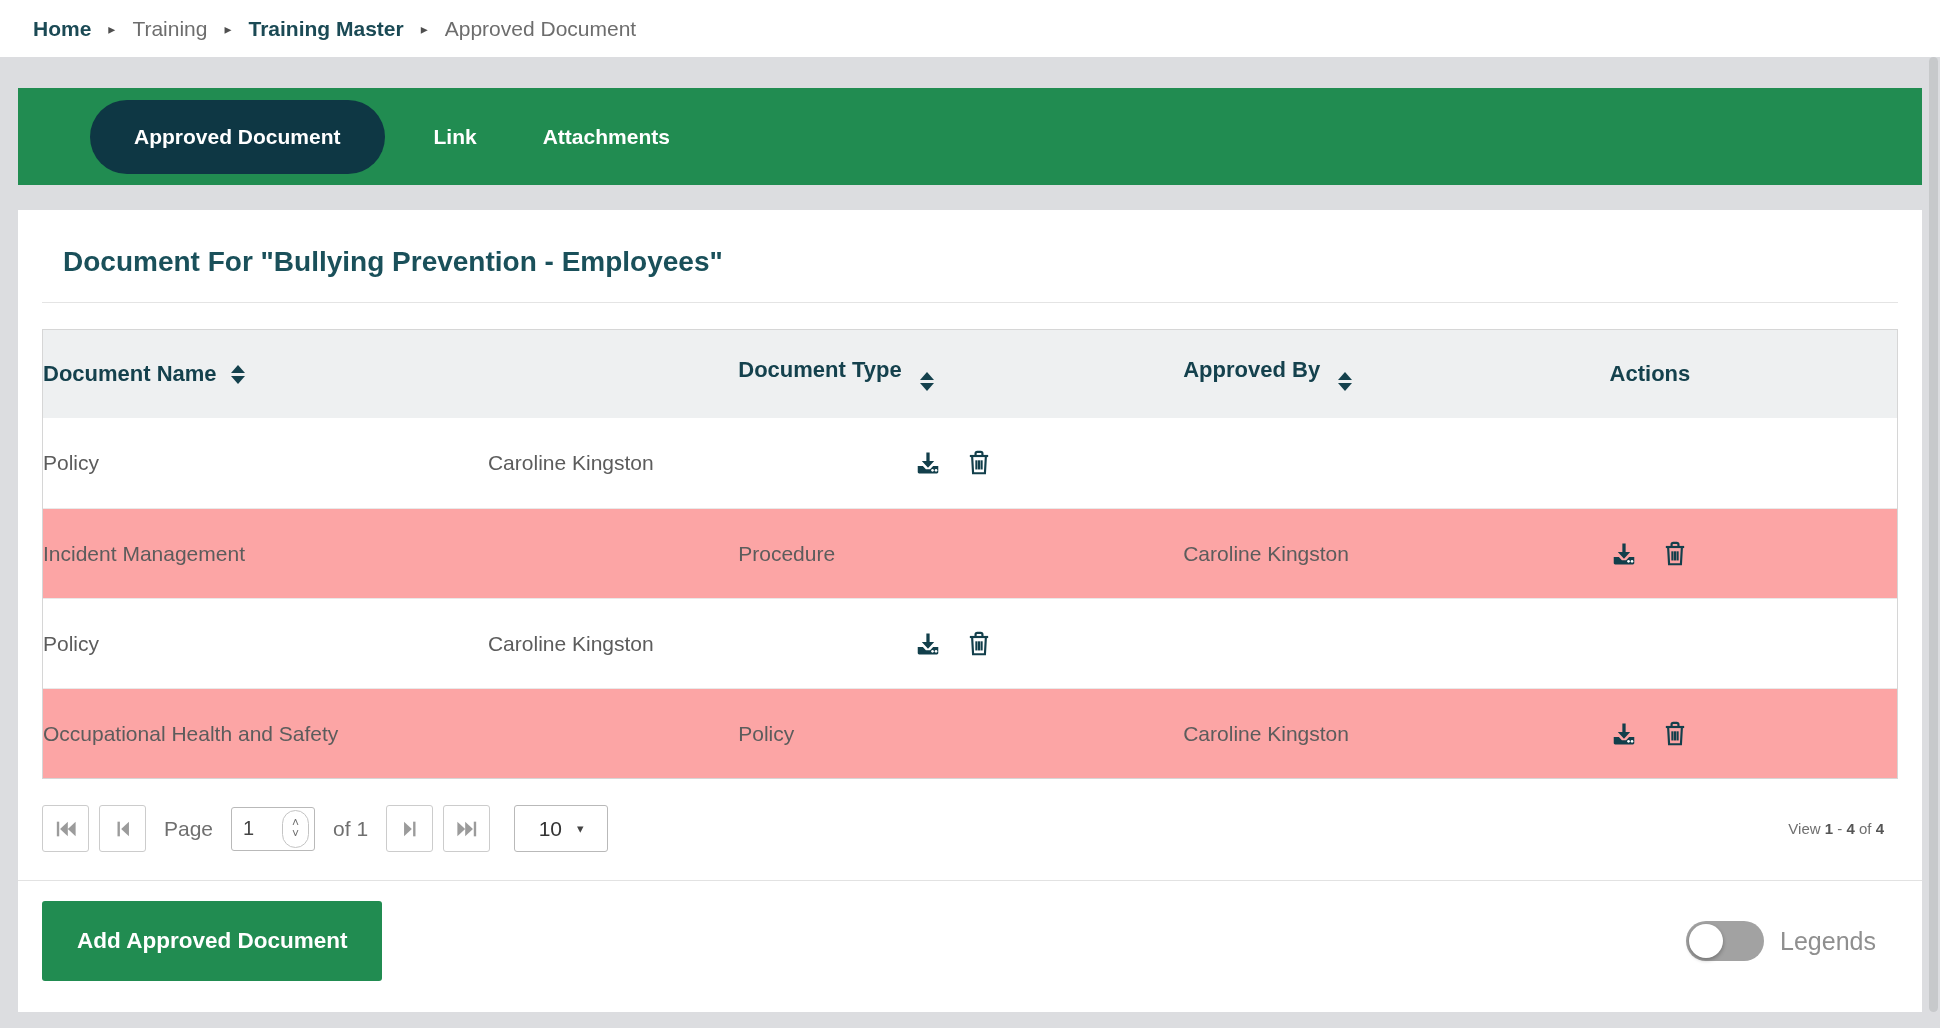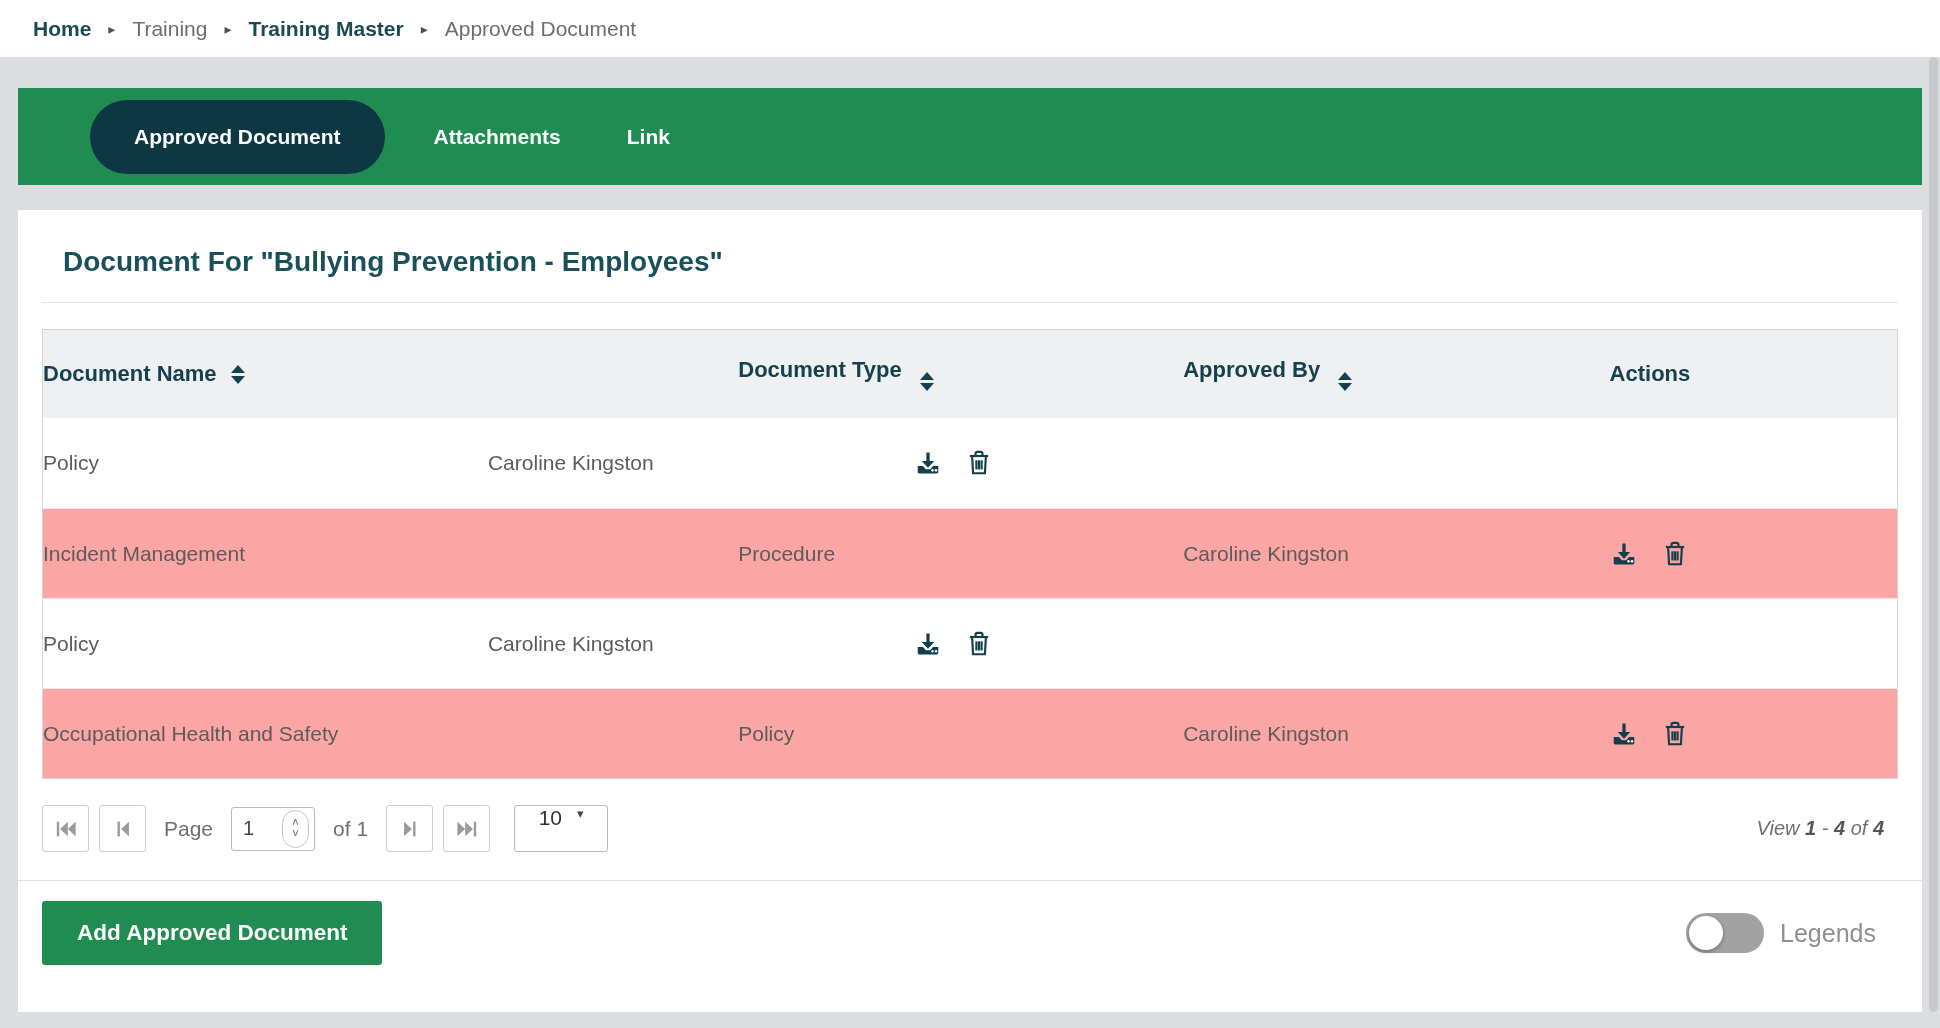--- a/index.html
+++ b/index.html
@@ -82,36 +82,36 @@
     padding:0 5px 0 11px; background:#fff;
   }
   .page-input .val { font-size:20px; color:#444444; }
   .stepper {
     width:27px; height:38px; border:1px solid #c4c4c4; border-radius:14px;
     display:flex; flex-direction:column; align-items:center; justify-content:center;
     color:#6e6e6e; font-size:12px; line-height:11px; cursor:pointer; background:#fff;
   }
   .size-select {
     height:47px; min-width:94px; border:1px solid #b9b9b9; border-radius:3px;
-    display:flex; align-items:flex-start; justify-content:center; gap:15px;
+    display:flex; align-items:center; justify-content:center; gap:15px;
     font-size:21px; color:#333333; background:#fff; cursor:pointer; margin-left:14px;
   }
   .size-caret { font-size:13px; color:#444444; }
-  .view-summary { margin-left:auto; font-size:20px; color:#6f6f6f; padding-right:14px;font-style:italic; }
+  .view-summary { margin-left:auto; font-size:15px; color:#6f6f6f; padding-right:14px; }
   .view-summary b { color:#555555; font-weight:700; }
 
   .full-rule { border-top:1px solid #e2e2e2; margin:28px -24px 0 -24px; }
 
   
   .bottom-row {
     margin-top:20px; display:flex; align-items:center; justify-content:space-between;
     padding-left:0;
   }
   .add-btn {
-    height:64px; padding:0 35px; background:#218c51; border:none; border-radius:3px;
+    height:80px; padding:0 35px; background:#218c51; border:none; border-radius:3px;
     color:#ffffff; font-size:22.5px; font-weight:700; cursor:pointer;
     font-family:"Liberation Sans", sans-serif;
   }
   .legends-group { display:flex; align-items:center; gap:16px; padding-right:22px; }
   .toggle {
     position:relative; width:78px; height:40px; background:#a2a2a2;
     border-radius:20px; cursor:pointer;
   }
   .toggle .knob {
     position:absolute; left:3px; top:3px; width:34px; height:34px;
@@ -136,22 +136,22 @@
   <span class="crumb-sep">▸</span>
   <span class="crumb-plain">Training</span>
   <span class="crumb-sep">▸</span>
   <span class="crumb-strong">Training Master</span>
   <span class="crumb-sep">▸</span>
   <span class="crumb-plain">Approved Document</span>
 </div>
 
 <div class="tabbar">
   <div class="tab active">Approved Document</div>
+  <div class="tab">Link</div>
   <div class="tab">Attachments</div>
-  <div class="tab">Link</div>
 </div>
 
 <div class="card">
 
   <h1 class="card-title">Document For "Bullying Prevention - Employees"</h1>
   <div class="title-rule"></div>
 
   <div class="doc-table">
 
     <div class="t-head">

